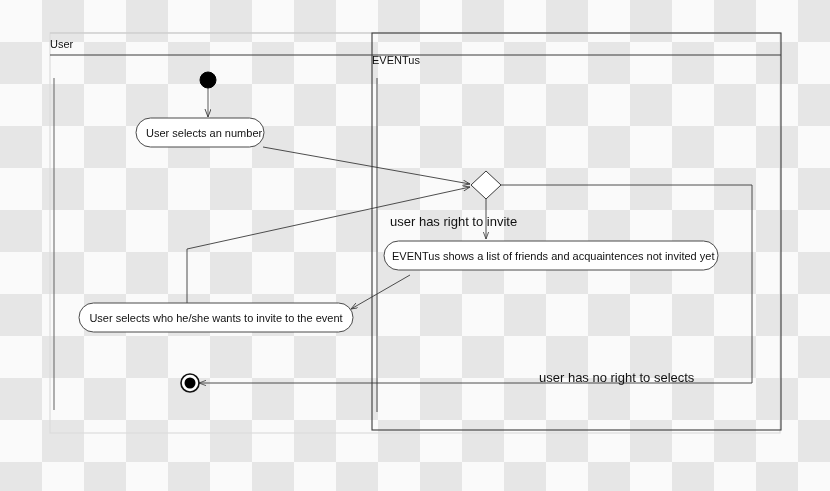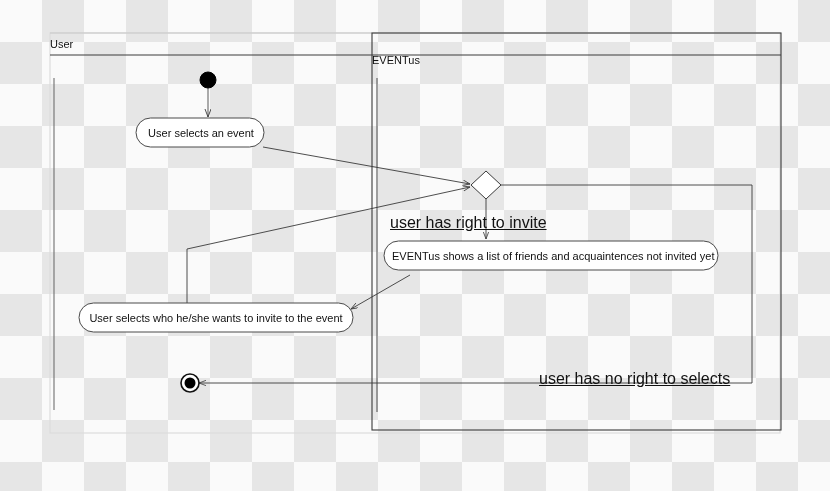--- a/index.html
+++ b/index.html
@@ -16,25 +16,24 @@
     background-image:
       linear-gradient(45deg,#e6e6e6 25%,transparent 25%,transparent 75%,#e6e6e6 75%),
       linear-gradient(45deg,#e6e6e6 25%,transparent 25%,transparent 75%,#e6e6e6 75%);
     background-size:84px 84px;
     background-position:0 0, 42px 42px;
     background-color:#fafafa;
   }
   #svg{position:absolute;left:0;top:0;}
   .lbl{
     position:absolute;
-    font-size:16px;
+    font-size:13px;
     color:#111;
     white-space:nowrap;
     line-height:1;
-    text-decoration:underline;
   }
   .lane-title{
     position:absolute;
     font-size:11px;
     color:#111;
     white-space:nowrap;
     text-align:left;
     line-height:1;
   }
   .node-text{
@@ -120,21 +119,21 @@
 
     <g>
       <rect x="79" y="303" width="274" height="29" rx="14.5" ry="14.5" fill="#ffffff" stroke="#4a4a4a" stroke-width="1"></rect>
     </g>
   </svg>
 
   <div class="lane-title" style="left:50px;top:39px;width:322px;">User</div>
 
   <div class="lane-title" style="left:372px;top:39px;width:409px;margin-top:16px;">EVENTus</div>
 
-  <div class="node-text" style="left:146px;top:128px;width:110px;text-align:center;">User selects an event</div>
+  <div class="node-text" style="left:146px;top:128px;width:110px;text-align:center;">User selects an number</div>
 
   <div class="node-text" style="left:392px;top:251px;width:318px;text-align:center;">EVENTus shows a list of friends and acquaintences not invited yet</div>
 
   <div class="node-text" style="left:88px;top:313px;width:256px;text-align:center;">User selects who he/she wants to invite to the event</div>
 
   <div class="lbl" style="left:390px;top:215px;">user has right to invite</div>
 
   <div class="lbl" style="left:539px;top:371px;">user has no right to selects</div>
 
 

